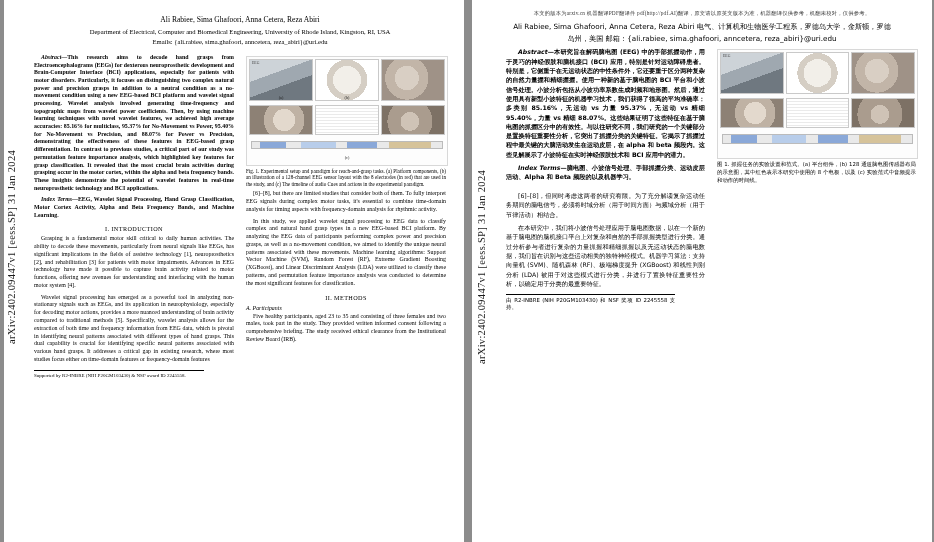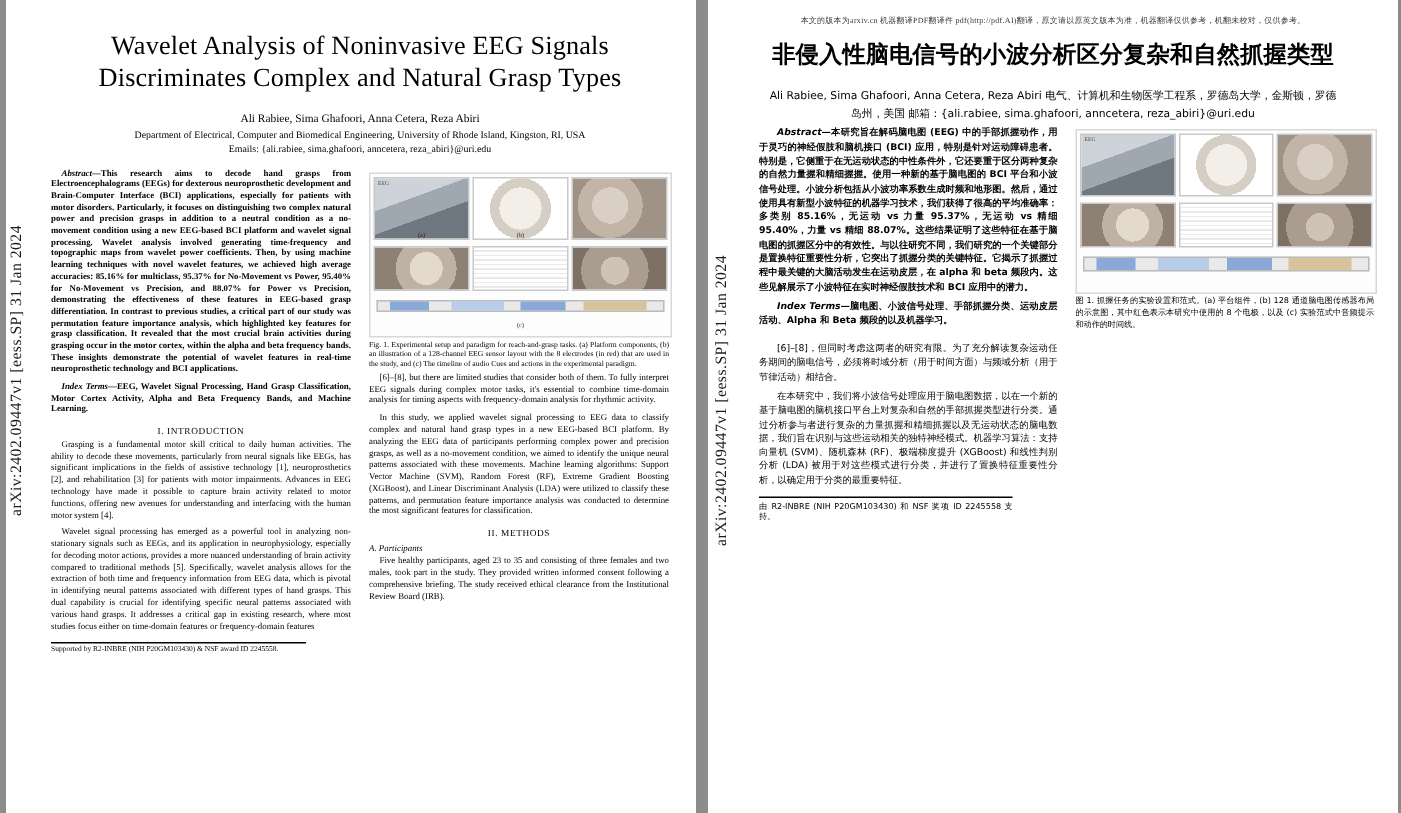--- a/index.html
+++ b/index.html
@@ -227,21 +227,20 @@
   }
 </style>
 </head>
 <body>
 
 <div class="page-wrap">
 
   <div class="page page-left">
     <div class="arxiv-stamp">arXiv:2402.09447v1  [eess.SP]  31 Jan 2024</div>
 
-    <h1 class="title">Wavelet Analysis of Noninvasive EEG Signals Discriminates Complex and Natural Grasp Types</h1>
     <div class="authors">Ali Rabiee, Sima Ghafoori, Anna Cetera, Reza Abiri</div>
     <div class="affil" style="white-space:pre-line">Department of Electrical, Computer and Biomedical Engineering, University of Rhode Island, Kingston, RI, USA
 Emails: {ali.rabiee, sima.ghafoori, anncetera, reza_abiri}@uri.edu</div>
 
     <div class="cols">
 
       <div class="col">
         <p class="abstract"><span style="font-style:italic">Abstract</span><span>—This research aims to decode hand grasps from Electroencephalograms (EEGs) for dexterous neuroprosthetic development and Brain-Computer Interface (BCI) applications, especially for patients with motor disorders. Particularly, it focuses on distinguishing two complex natural power and precision grasps in addition to a neutral condition as a no-movement condition using a new EEG-based BCI platform and wavelet signal processing. Wavelet analysis involved generating time-frequency and topographic maps from wavelet power coefficients. Then, by using machine learning techniques with novel wavelet features, we achieved high average accuracies: 85.16% for multiclass, 95.37% for No-Movement vs Power, 95.40% for No-Movement vs Precision, and 88.07% for Power vs Precision, demonstrating the effectiveness of these features in EEG-based grasp differentiation. In contrast to previous studies, a critical part of our study was permutation feature importance analysis, which highlighted key features for grasp classification. It revealed that the most crucial brain activities during grasping occur in the motor cortex, within the alpha and beta frequency bands. These insights demonstrate the potential of wavelet features in real-time neuroprosthetic technology and BCI applications.</span></p>
         <p class="abstract"><span style="font-style:italic">Index Terms</span><span>—EEG, Wavelet Signal Processing, Hand Grasp Classification, Motor Cortex Activity, Alpha and Beta Frequency Bands, and Machine Learning.</span></p>
 
@@ -292,21 +291,20 @@
         <div class="subsec-head">A. Participants</div>
         <p class="body">Five healthy participants, aged 23 to 35 and consisting of three females and two males, took part in the study. They provided written informed consent following a comprehensive briefing. The study received ethical clearance from the Institutional Review Board (IRB).</p>
       </div>
     </div>
   </div>
 
   <div class="page page-right">
     <div class="top-note">本文的版本为arxiv.cn 机器翻译PDF翻译件 pdf(http://pdf.AI)翻译，原文请以原英文版本为准，机器翻译仅供参考，机翻未校对，仅供参考。</div>
     <div class="arxiv-stamp">arXiv:2402.09447v1  [eess.SP]  31 Jan 2024</div>
 
-    <h1 class="title cjk">非侵入性脑电信号的小波分析区分复杂和自然抓握类型</h1>
     <div class="authors cjk" style="padding:0 22px">Ali Rabiee, Sima Ghafoori, Anna Cetera, Reza Abiri 电气、计算机和生物医学工程系，罗德岛大学，金斯顿，罗德岛州，美国 邮箱：{ali.rabiee, sima.ghafoori, anncetera, reza_abiri}@uri.edu</div>
 
     <div class="cols" style="padding-left:18px">
       <div class="col">
         <p class="abstract cjk"><span style="font-style:italic">Abstract</span><span>—本研究旨在解码脑电图 (EEG) 中的手部抓握动作，用于灵巧的神经假肢和脑机接口 (BCI) 应用，特别是针对运动障碍患者。特别是，它侧重于在无运动状态的中性条件外，它还要重于区分两种复杂的自然力量握和精细握握。使用一种新的基于脑电图的 BCI 平台和小波信号处理。小波分析包括从小波功率系数生成时频和地形图。然后，通过使用具有新型小波特征的机器学习技术，我们获得了很高的平均准确率：多类别 85.16%，无运动 vs 力量 95.37%，无运动 vs 精细 95.40%，力量 vs 精细 88.07%。这些结果证明了这些特征在基于脑电图的抓握区分中的有效性。与以往研究不同，我们研究的一个关键部分是置换特征重要性分析，它突出了抓握分类的关键特征。它揭示了抓握过程中最关键的大脑活动发生在运动皮层，在 alpha 和 beta 频段内。这些见解展示了小波特征在实时神经假肢技术和 BCI 应用中的潜力。</span></p>
         <p class="abstract cjk"><span style="font-style:italic">Index Terms</span><span>—脑电图、小波信号处理、手部抓握分类、运动皮层活动、Alpha 和 Beta 频段的以及机器学习。</span></p>
       </div>
 
       <div class="col">
         <div class="figure">

